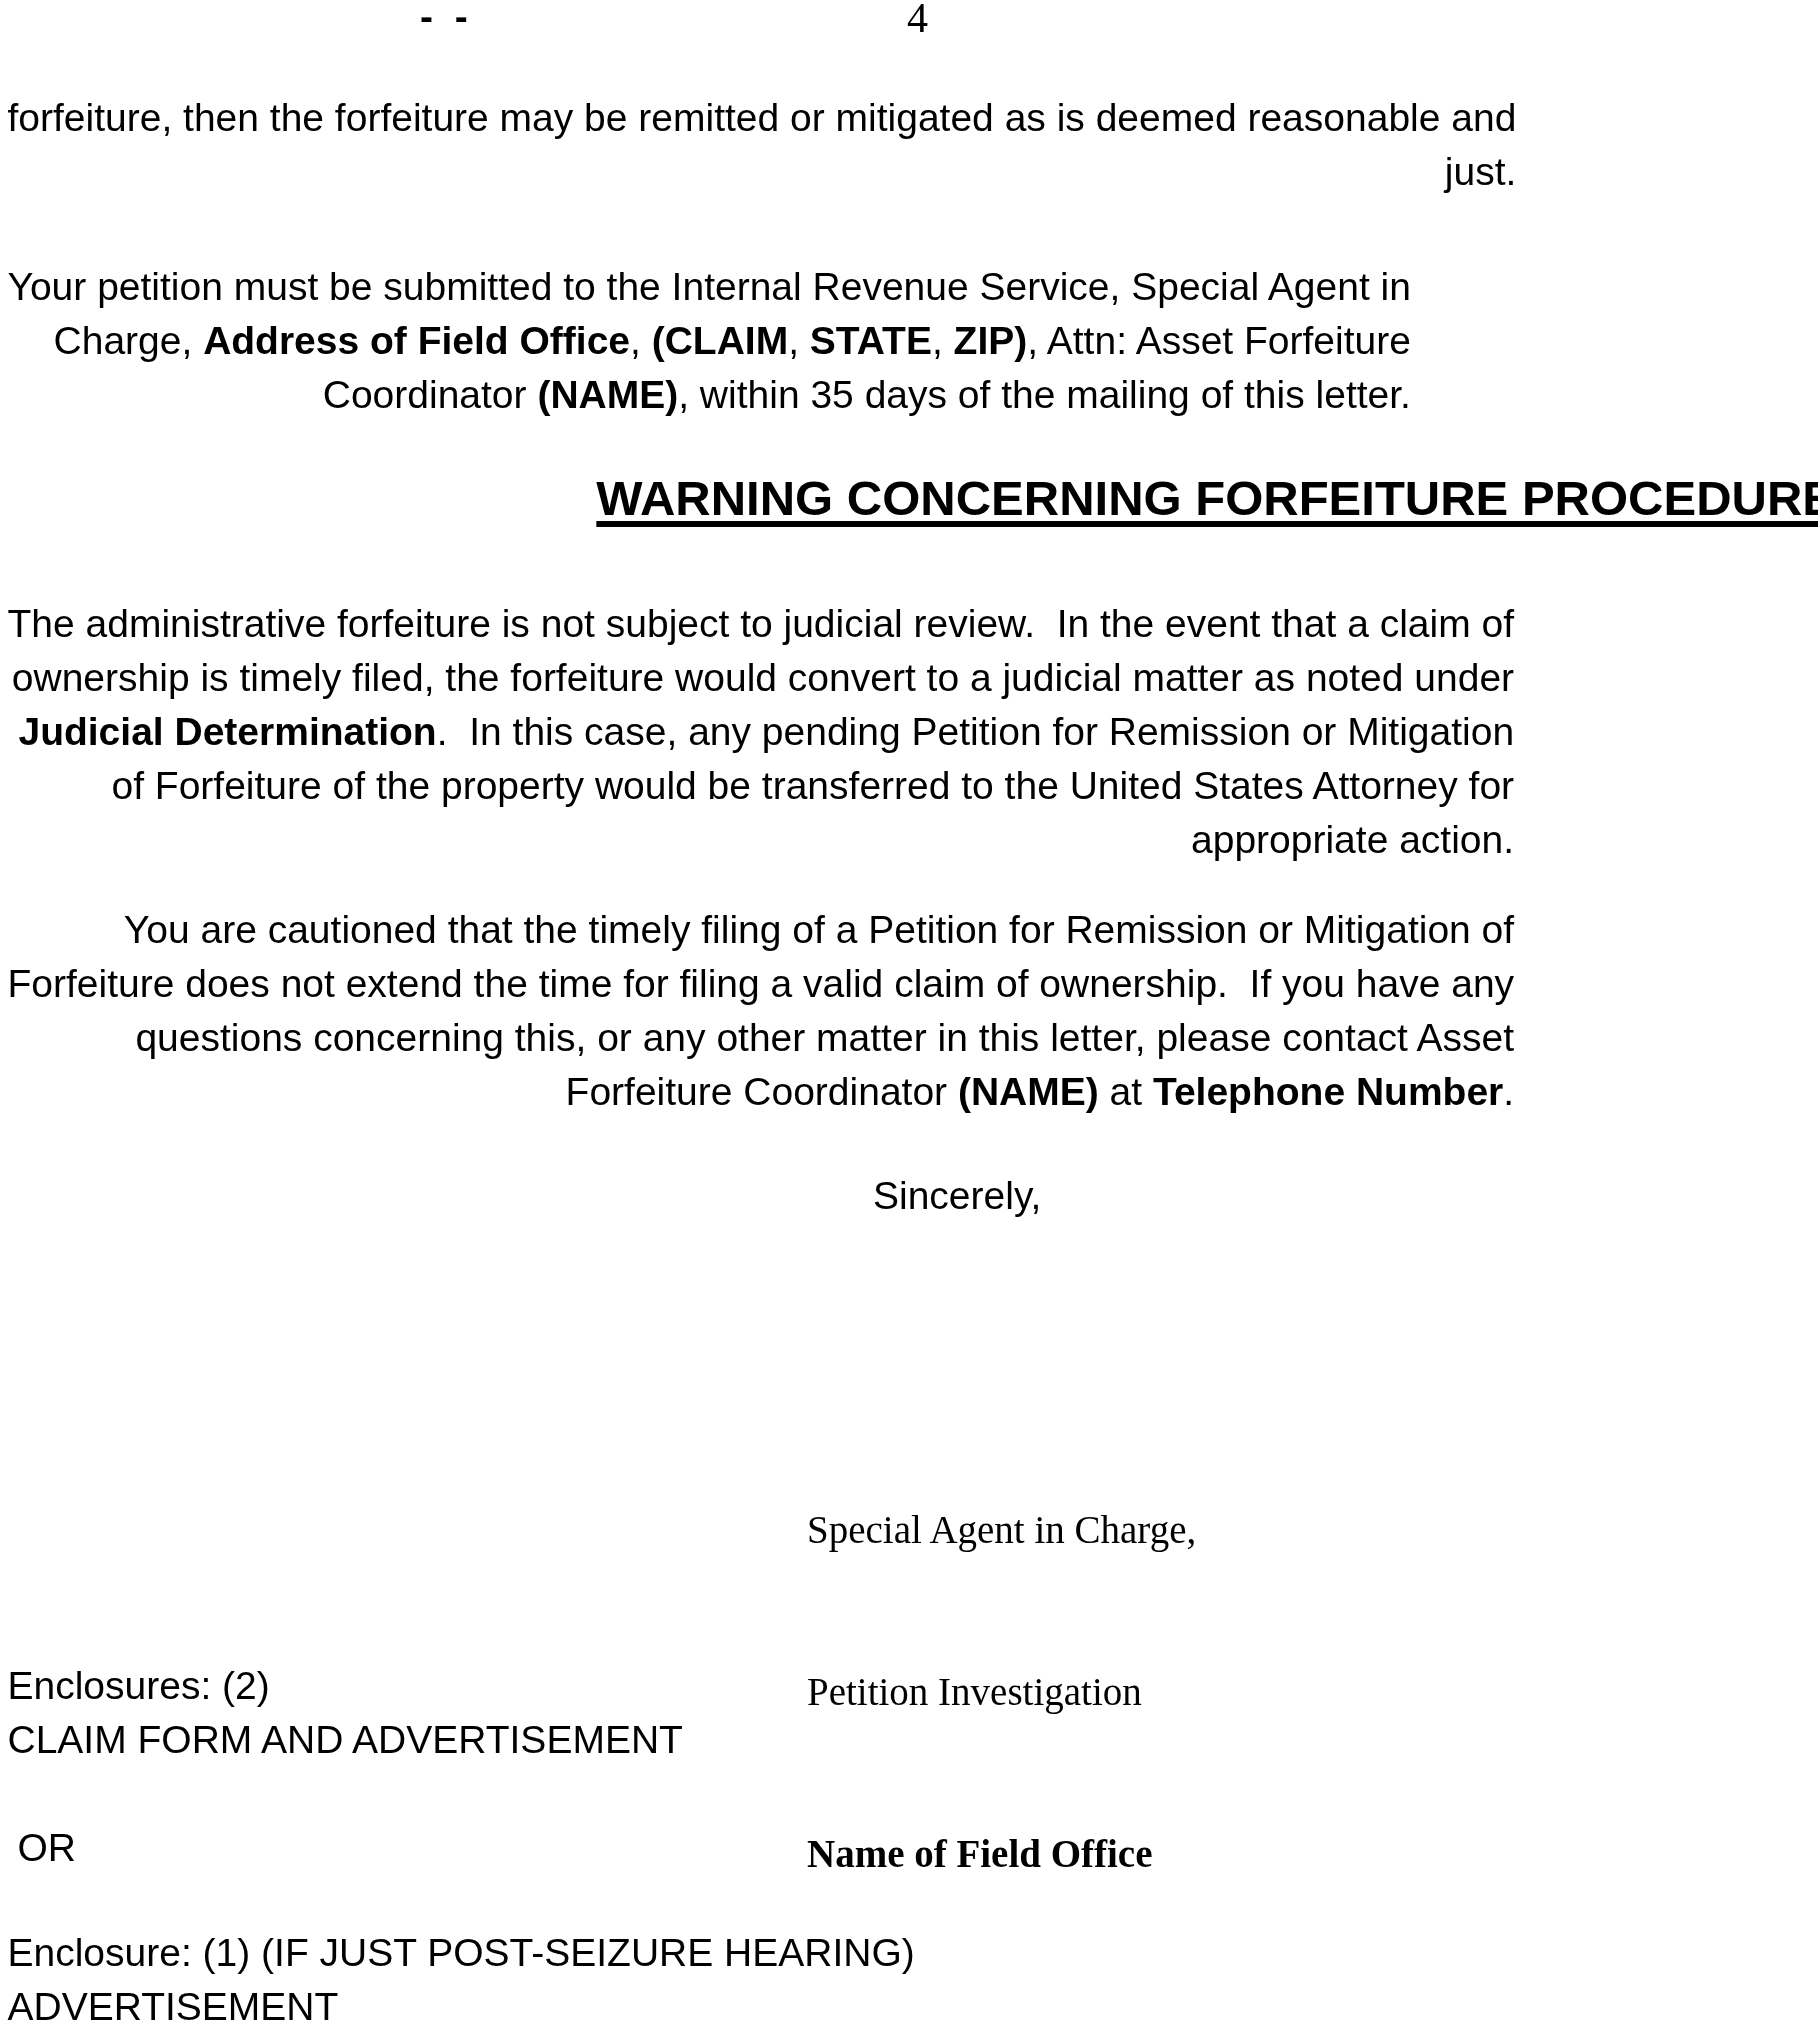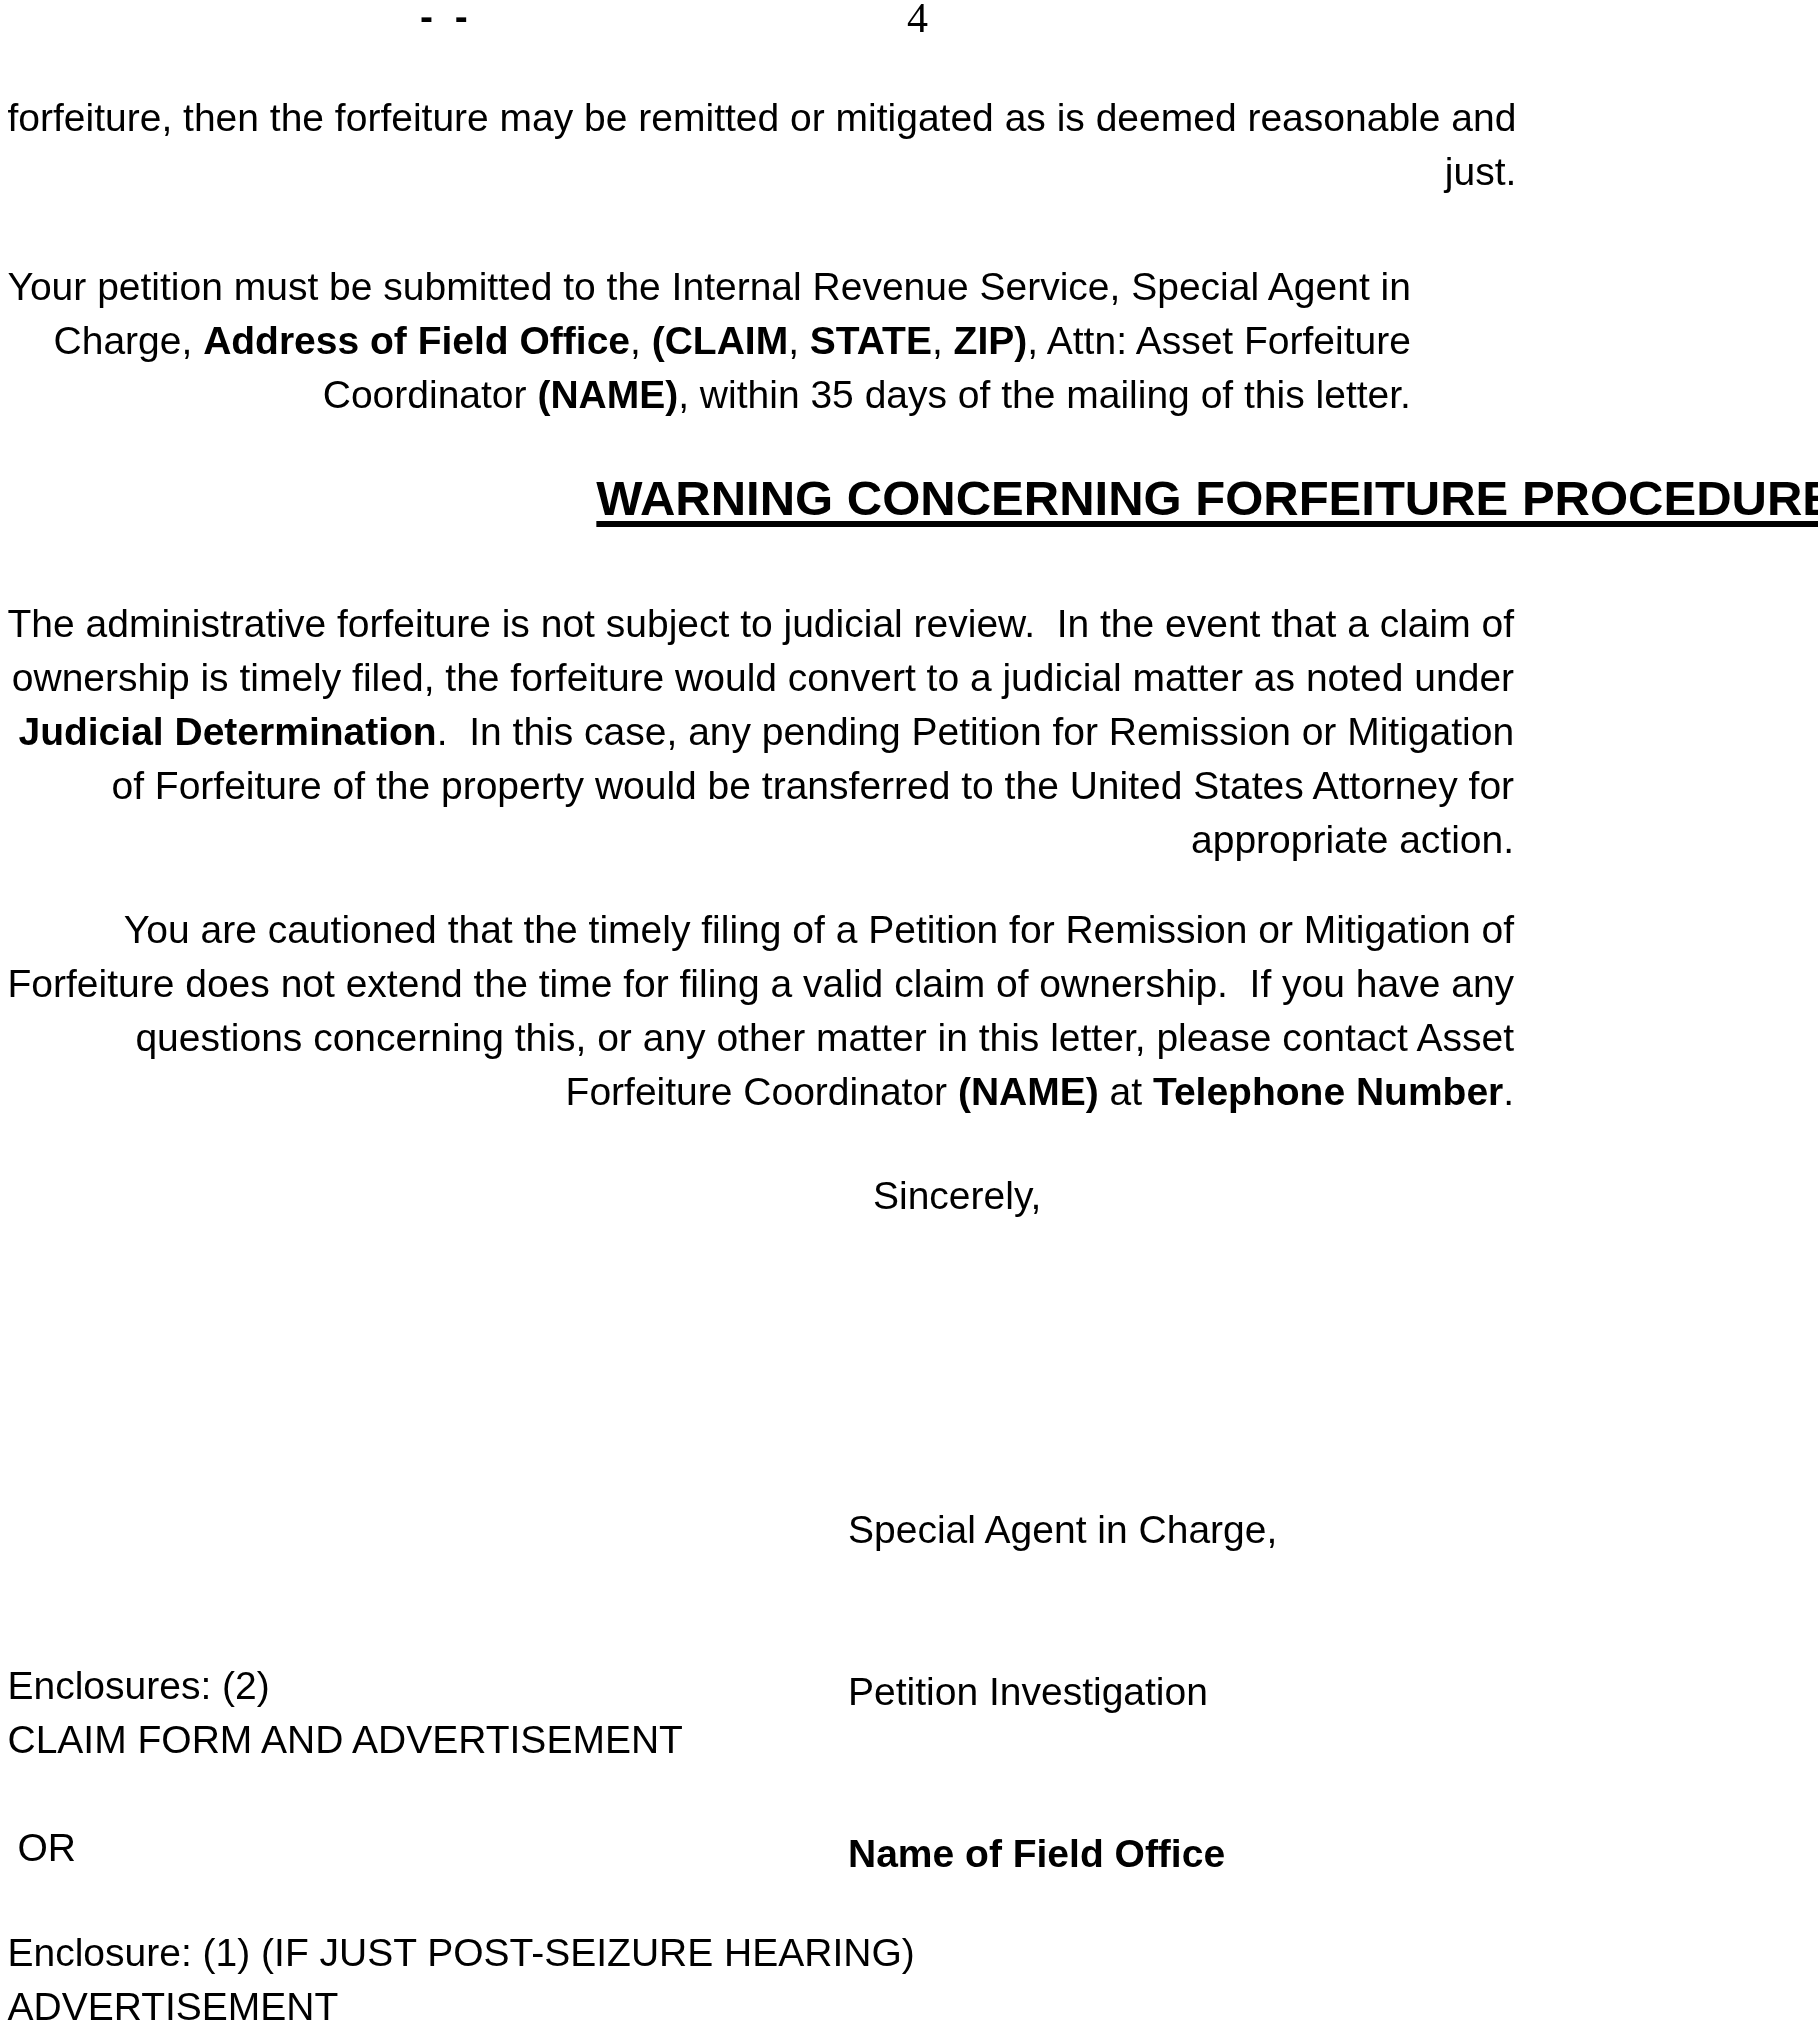--- a/index.html
+++ b/index.html
@@ -58,21 +58,21 @@
 of Forfeiture of the property would be transferred to the United States Attorney for
 appropriate action.</div>
 
   <div class="abs para" style="top:903px; left:7.5px;">You are cautioned that the timely filing of a Petition for Remission or Mitigation of
 Forfeiture does not extend the time for filing a valid claim of ownership.  If you have any
 questions concerning this, or any other matter in this letter, please contact Asset
 Forfeiture Coordinator <b>(NAME)</b> at <b>Telephone Number</b>.</div>
 
   <div class="abs" style="top:1169px; left:848px;margin-left:25px;">Sincerely,</div>
 
-  <div class="abs" style="top:1395px; left:848px;">
+  <div class="abs" style="top:1395px; left:807px;font-family:Liberation Serif, serif;">
     <span class="sig-line">Special Agent in Charge,</span>
     <span class="sig-line">Petition Investigation</span>
     <span class="sig-line"><b>Name of Field Office</b></span>
   </div>
 
   <div class="abs" style="top:1659px; left:7.5px;">Enclosures: (2)
 CLAIM FORM AND ADVERTISEMENT</div>
 
   <div class="abs" style="top:1821px; left:7.5px;margin-left:10px;">OR</div>
 

